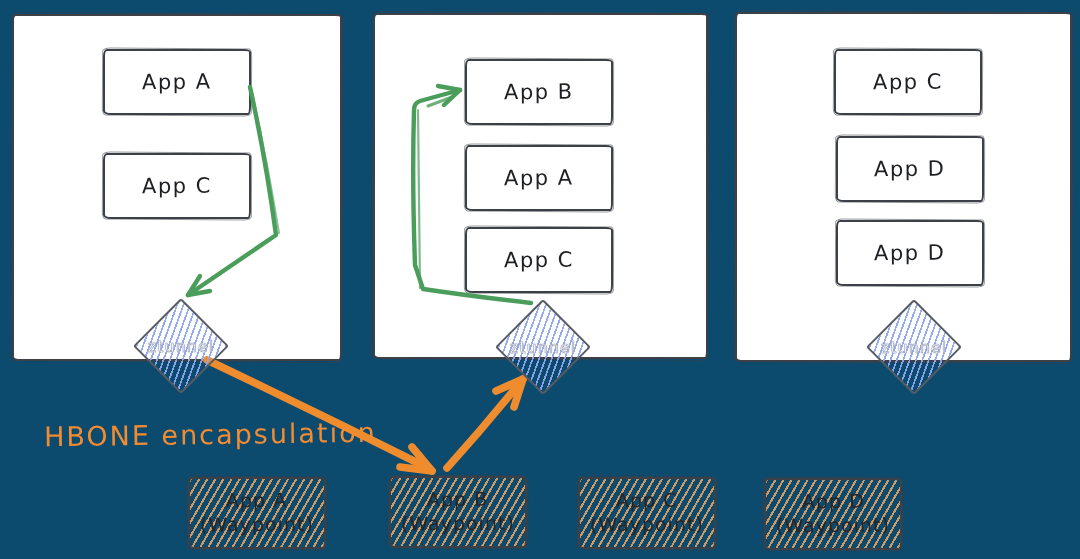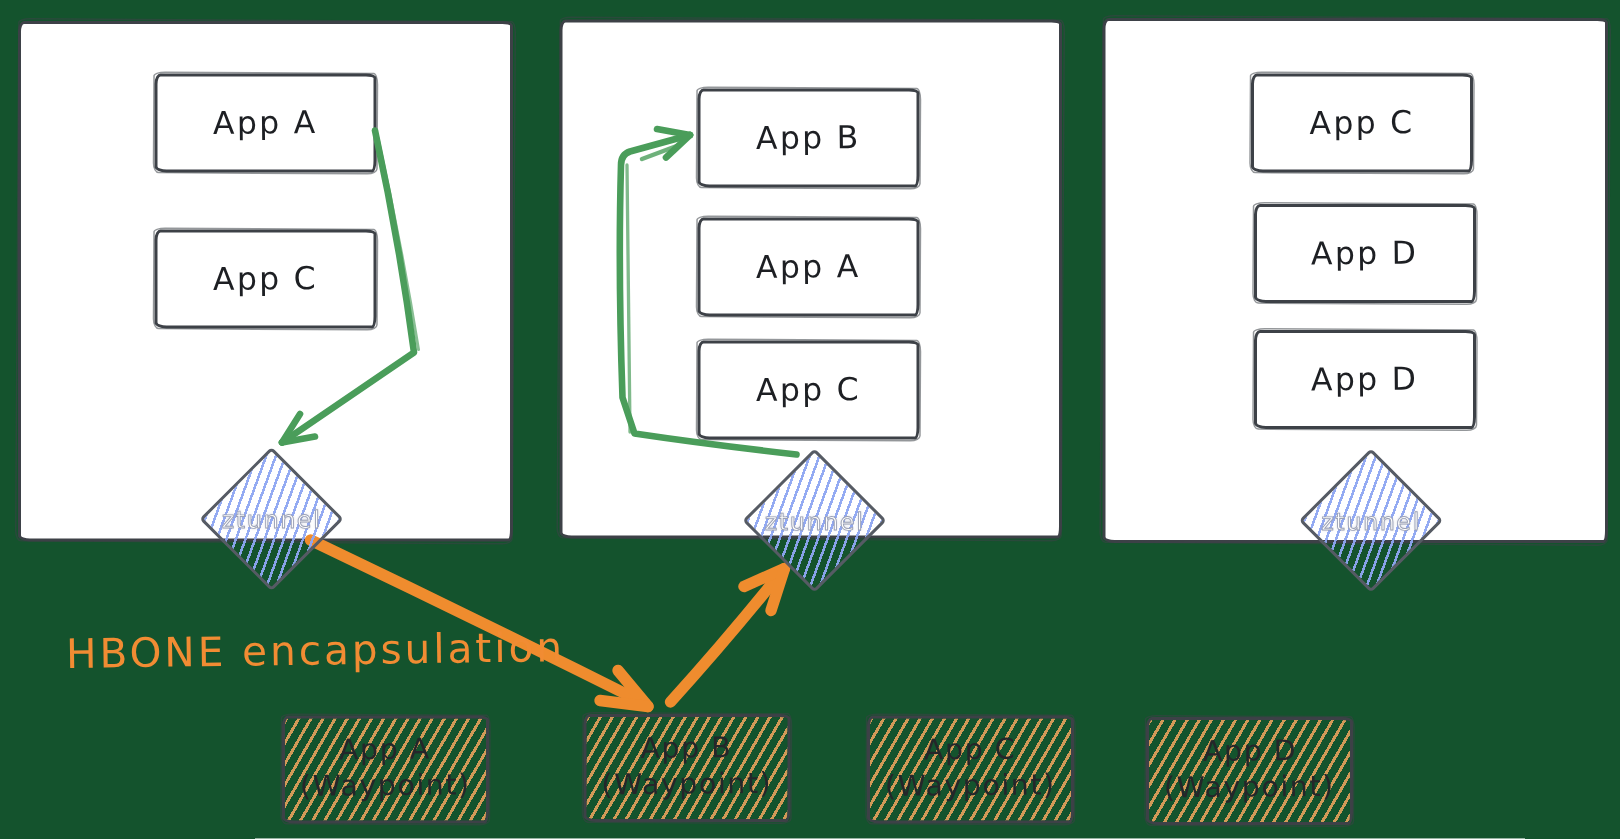--- a/index.html
+++ b/index.html
@@ -1,19 +1,19 @@
 <!DOCTYPE html>
 <html><head>
 <meta charset="utf-8">
 <style>
   html,body{margin:0;padding:0;background:#ffffff;}
   .canvas{
     position:relative;
     width:1080px;height:559px;
-    background:#14532d;
+    background:#0c4a6e;
     overflow:hidden;
     font-family:"DejaVu Sans", sans-serif;
   }
   
   .sketch{
     position:absolute;
     border:2.2px solid #3d4147;
     border-radius:4px 7px 3px 8px / 7px 3px 8px 4px;
     background:transparent;
   }

